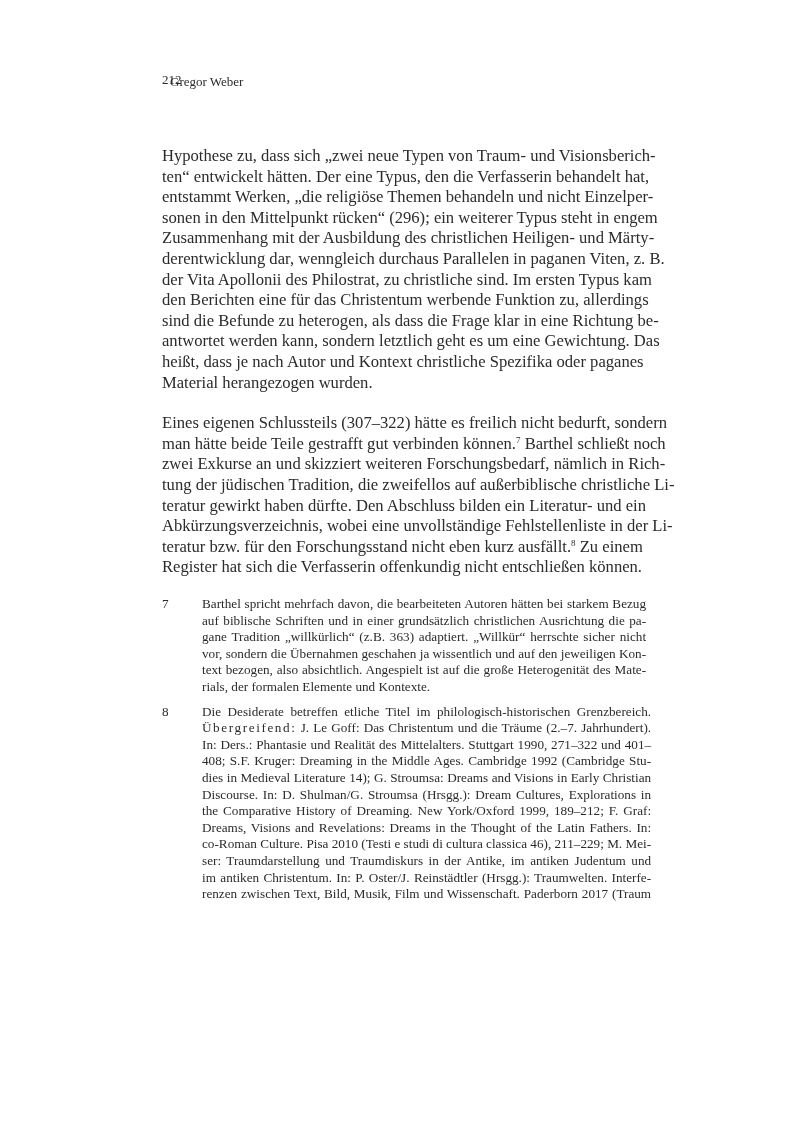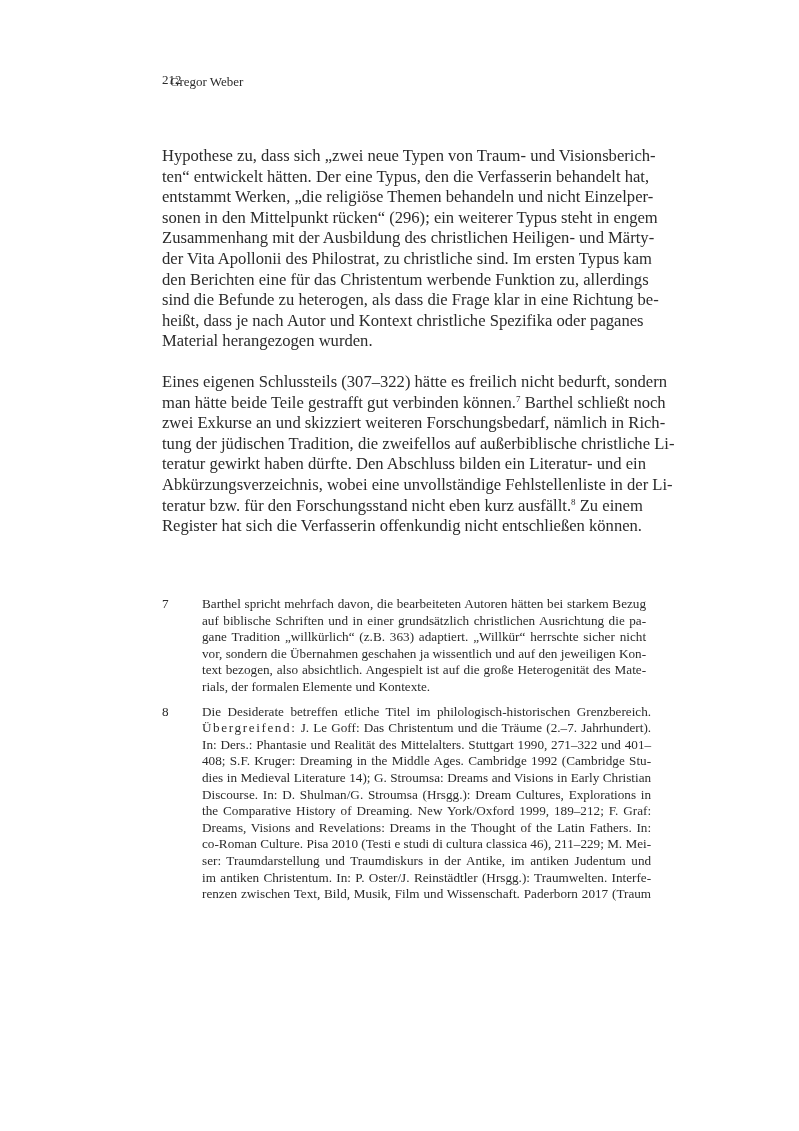--- a/index.html
+++ b/index.html
@@ -32,23 +32,25 @@
   <span class="running-head">Gregor Weber</span>
 </div>
 
 <div class="body-text">
   <p>
     <span class="line">Hypothese zu, dass sich „zwei neue Typen von Traum- und Visionsberich-</span>
     <span class="line">ten“ entwickelt hätten. Der eine Typus, den die Verfasserin behandelt hat,</span>
     <span class="line">entstammt Werken, „die religiöse Themen behandeln und nicht Einzelper-</span>
     <span class="line">sonen in den Mittelpunkt rücken“ (296); ein weiterer Typus steht in engem</span>
     <span class="line">Zusammenhang mit der Ausbildung des christlichen Heiligen- und Märty-</span>
+    <span class="line">derentwicklung dar, wenngleich durchaus Parallelen in paganen Viten, z. B.</span>
     <span class="line">der Vita Apollonii des Philostrat, zu christliche sind. Im ersten Typus kam</span>
     <span class="line">den Berichten eine für das Christentum werbende Funktion zu, allerdings</span>
     <span class="line">sind die Befunde zu heterogen, als dass die Frage klar in eine Richtung be-</span>
+    <span class="line">antwortet werden kann, sondern letztlich geht es um eine Gewichtung. Das</span>
     <span class="line">heißt, dass je nach Autor und Kontext christliche Spezifika oder paganes</span>
     <span class="line last">Material herangezogen wurden.</span>
   </p>
   <p>
     <span class="line">Eines eigenen Schlussteils (307–322) hätte es freilich nicht bedurft, sondern</span>
     <span class="line"><span>man hätte beide Teile gestrafft gut verbinden können.</span><sup>7</sup> <span>Barthel schließt noch</span></span>
     <span class="line">zwei Exkurse an und skizziert weiteren Forschungsbedarf, nämlich in Rich-</span>
     <span class="line">tung der jüdischen Tradition, die zweifellos auf außerbiblische christliche Li-</span>
     <span class="line">teratur gewirkt haben dürfte. Den Abschluss bilden ein Literatur- und ein</span>
     <span class="line">Abkürzungsverzeichnis, wobei eine unvollständige Fehlstellenliste in der Li-</span>

